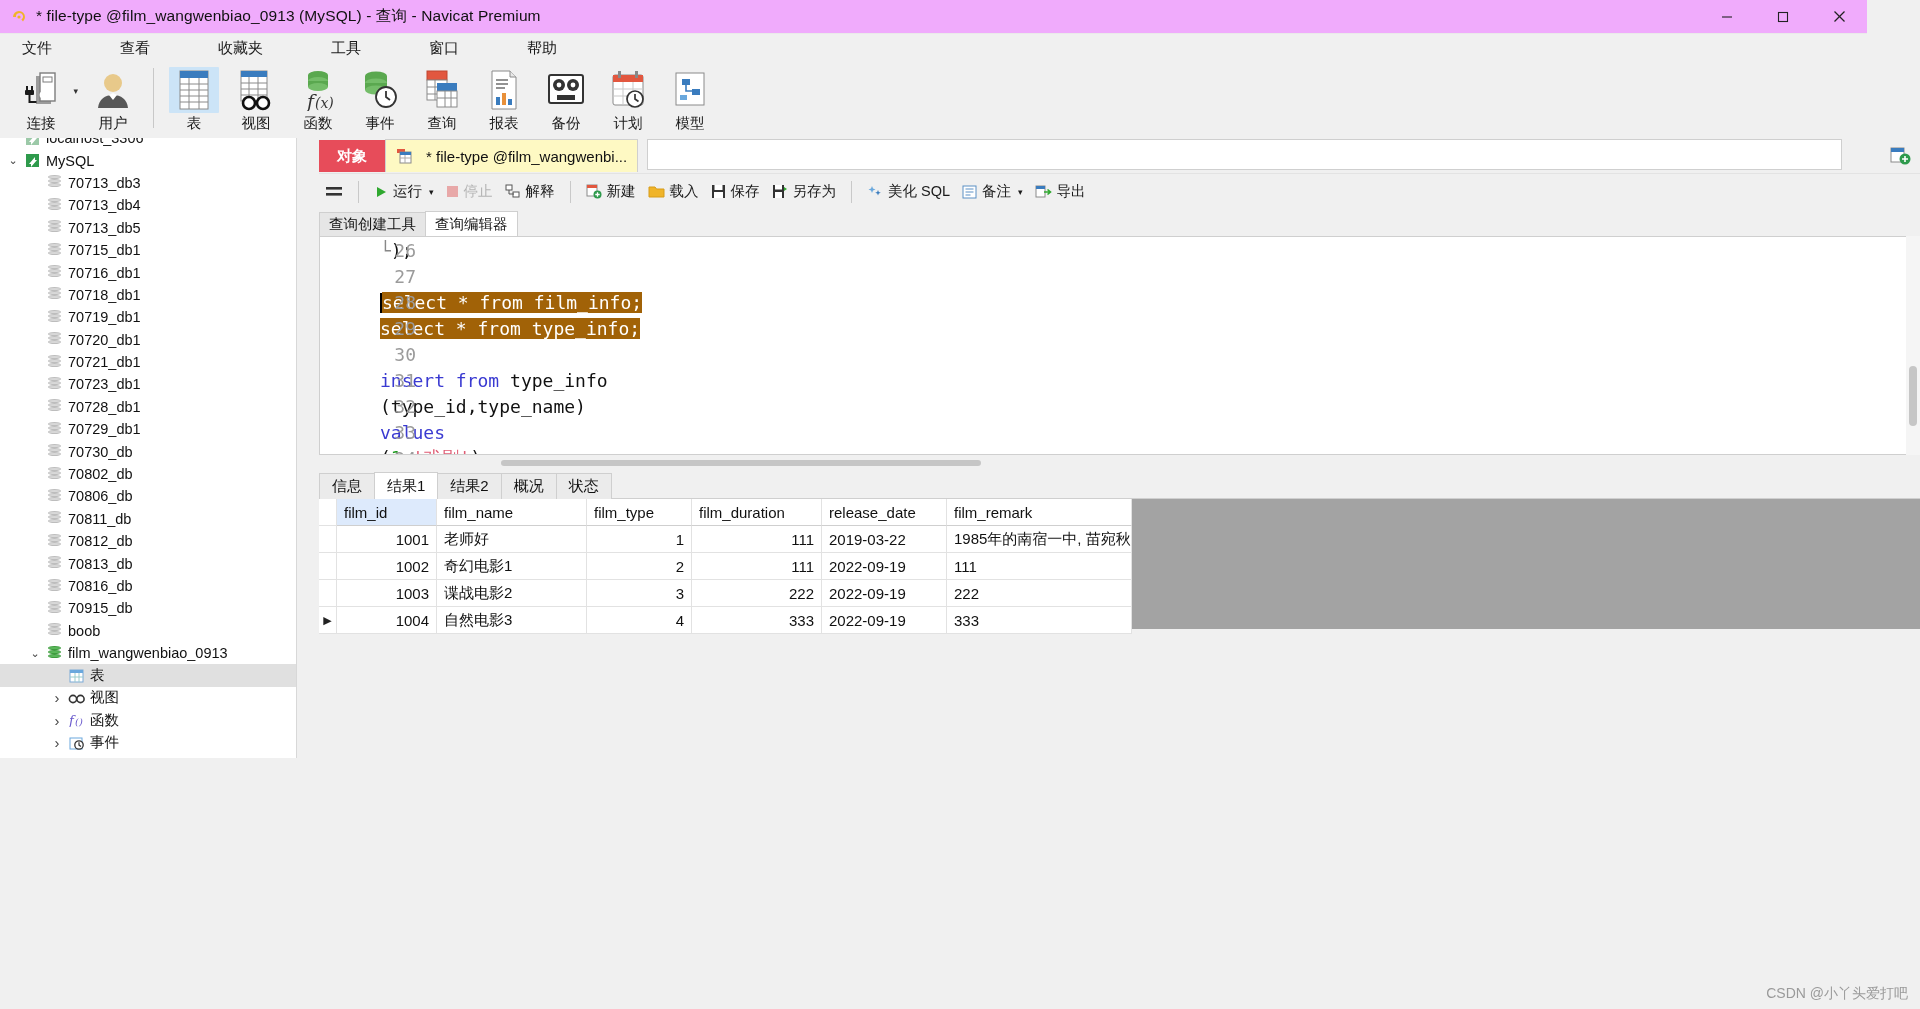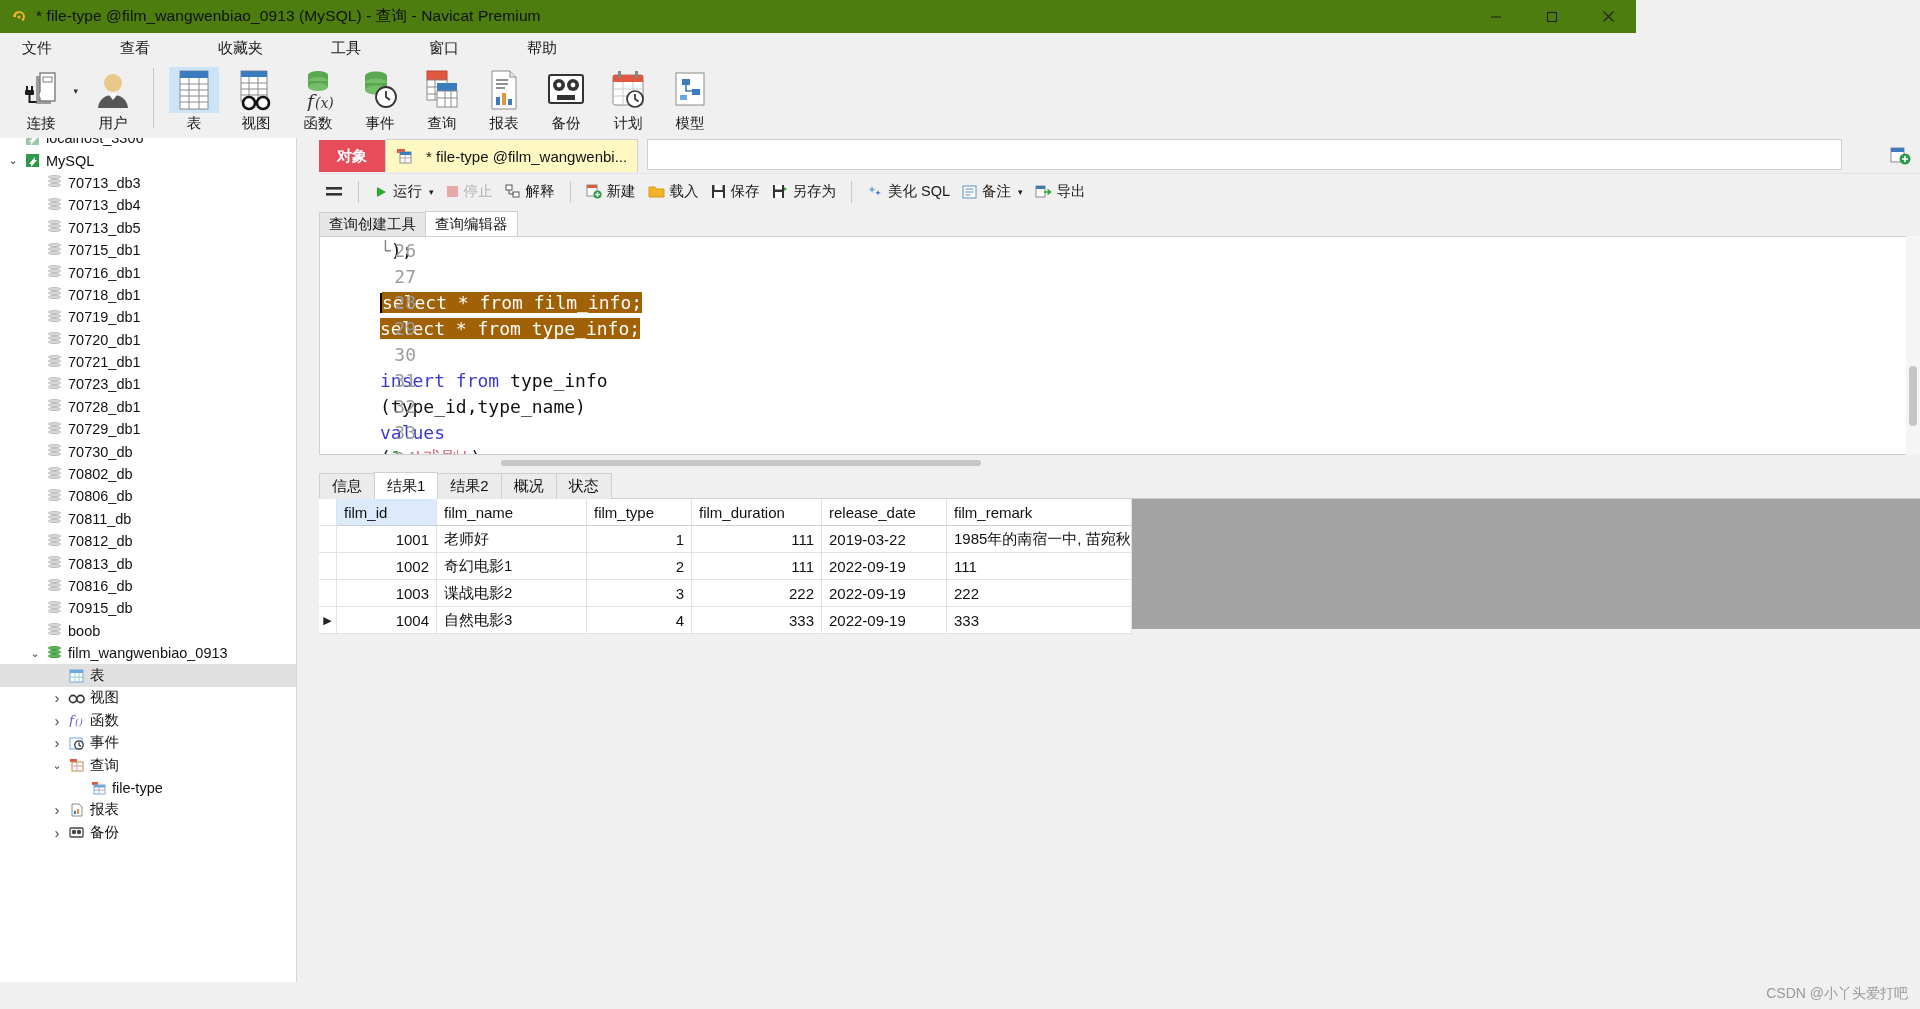--- a/index.html
+++ b/index.html
@@ -5,22 +5,22 @@
   * { box-sizing: border-box; margin:0; padding:0; }
   html,body{
     width:1920px; height:1009px;
     font-family:"Liberation Sans","DejaVu Sans",sans-serif;
     background:#ffffff; overflow:hidden;
   }
   #app{ position:relative; width:1920px; height:1009px; background:#f0f0f0; }
 
   
   .titlebar{
-    position:absolute; left:0; top:0; width:1636px; height:34px;
-    background:#4d7c0f; border-bottom:1px solid #eaeaea;
+    position:absolute; left:0; top:0; width:1867px; height:34px;
+    background:#f0abfc; border-bottom:1px solid #eaeaea;
     display:flex; align-items:center;
   }
   .tb-icon{ margin-left:9px; width:20px; height:20px; display:flex; align-items:center; justify-content:center;}
   .tb-title{ margin-left:7px; font-size:15.5px; color:#111; white-space:nowrap; letter-spacing:.1px;}
   .tb-btns{ margin-left:auto; display:flex; height:34px; }
   .tb-btn{ width:56px; height:34px; display:flex; align-items:center; justify-content:center; color:#222; }
 
   
   .menubar{
     position:absolute; left:0; top:34px; width:1920px; height:28px;
@@ -40,21 +40,21 @@
   }
   .tool .glyph{ height:46px; display:flex; align-items:center; justify-content:center; }
   .tool .tlabel{ margin-top:1px; }
   .tool.sel{ }
   .tool.sel .glyph{ background:#cce4f7; border-radius:1px; padding:0 8px; }
   .tool-sep{ width:1px; height:60px; background:#c8c8c8; margin:6px 9px 0 9px; }
   .caret-dn{ font-size:9px; color:#333; position:absolute; right:-6px; top:24px; }
 
   
   .sidebar{
-    position:absolute; left:0; top:138px; width:297px; height:844px;
+    position:absolute; left:0; top:138px; width:297px; height:620px;
     background:#ffffff; overflow:hidden; border-right:1px solid #d8d8d8;
   }
   .tree-row{
     height:22.4px; display:flex; align-items:center; font-size:14.5px; color:#111;
     white-space:nowrap; padding-left:4px;
   }
   .tree-row.sel{ background:#e0e0e0; }
   .tw{ width:18px; display:flex; align-items:center; justify-content:center; color:#444; font-size:11px; }
   .ticon{ width:21px; display:flex; align-items:center; justify-content:center; }
   .tlabel2{ margin-left:3px; }

